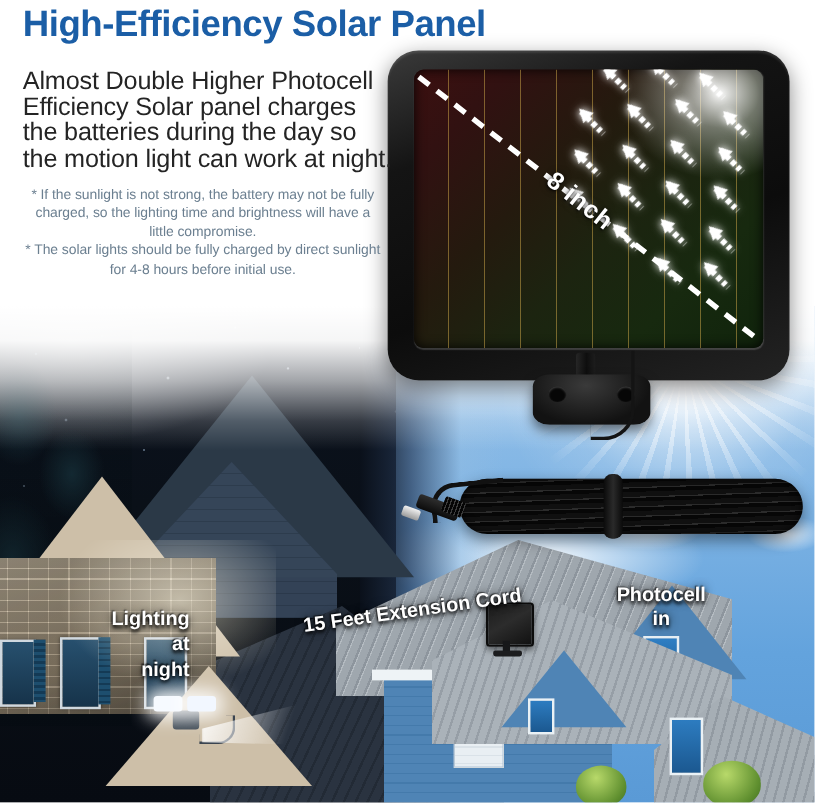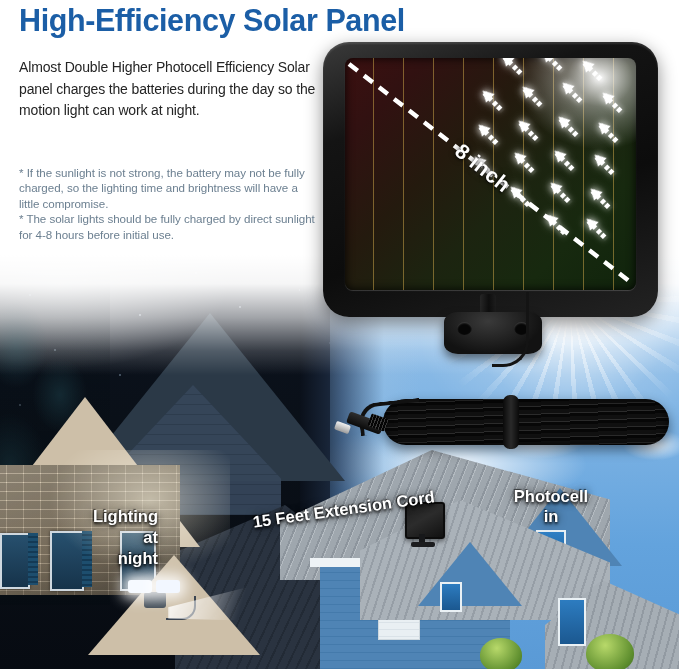--- a/index.html
+++ b/index.html
@@ -8,25 +8,25 @@
 
   
   #top-section{position:absolute;left:0;top:0;width:671px;height:300px;background:#ffffff;z-index:6;}
   #title{
     position:absolute;left:19px;top:1px;width:520px;
     font-size:30.5px;font-weight:bold;color:#1b5ea6;letter-spacing:-0.4px;
     white-space:nowrap;line-height:38px;
   }
   #body-copy{
     position:absolute;left:19px;top:57px;width:312px;
-    font-size:14px;color:#242424;line-height:21.5px;letter-spacing:-0.15px;
+    font-size:21px;color:#242424;line-height:21.5px;letter-spacing:-0.15px;
   }
   #fineprint{
-    position:absolute;left:19px;top:165px;width:300px;
-    font-size:11.6px;color:#6b7f90;line-height:15.4px;letter-spacing:-0.05px;
+    position:absolute;left:19px;top:155px;width:300px;
+    font-size:11.6px;color:#6b7f90;line-height:15.4px;letter-spacing:-0.05px;text-align:center;
   }
   #fineprint p{margin:0;}
 
   
   #photo{position:absolute;left:0;top:255px;width:679px;height:414px;overflow:hidden;z-index:1;}
 
   
   .night-sky{
     position:absolute;left:0;top:0;width:420px;height:414px;
     background:

